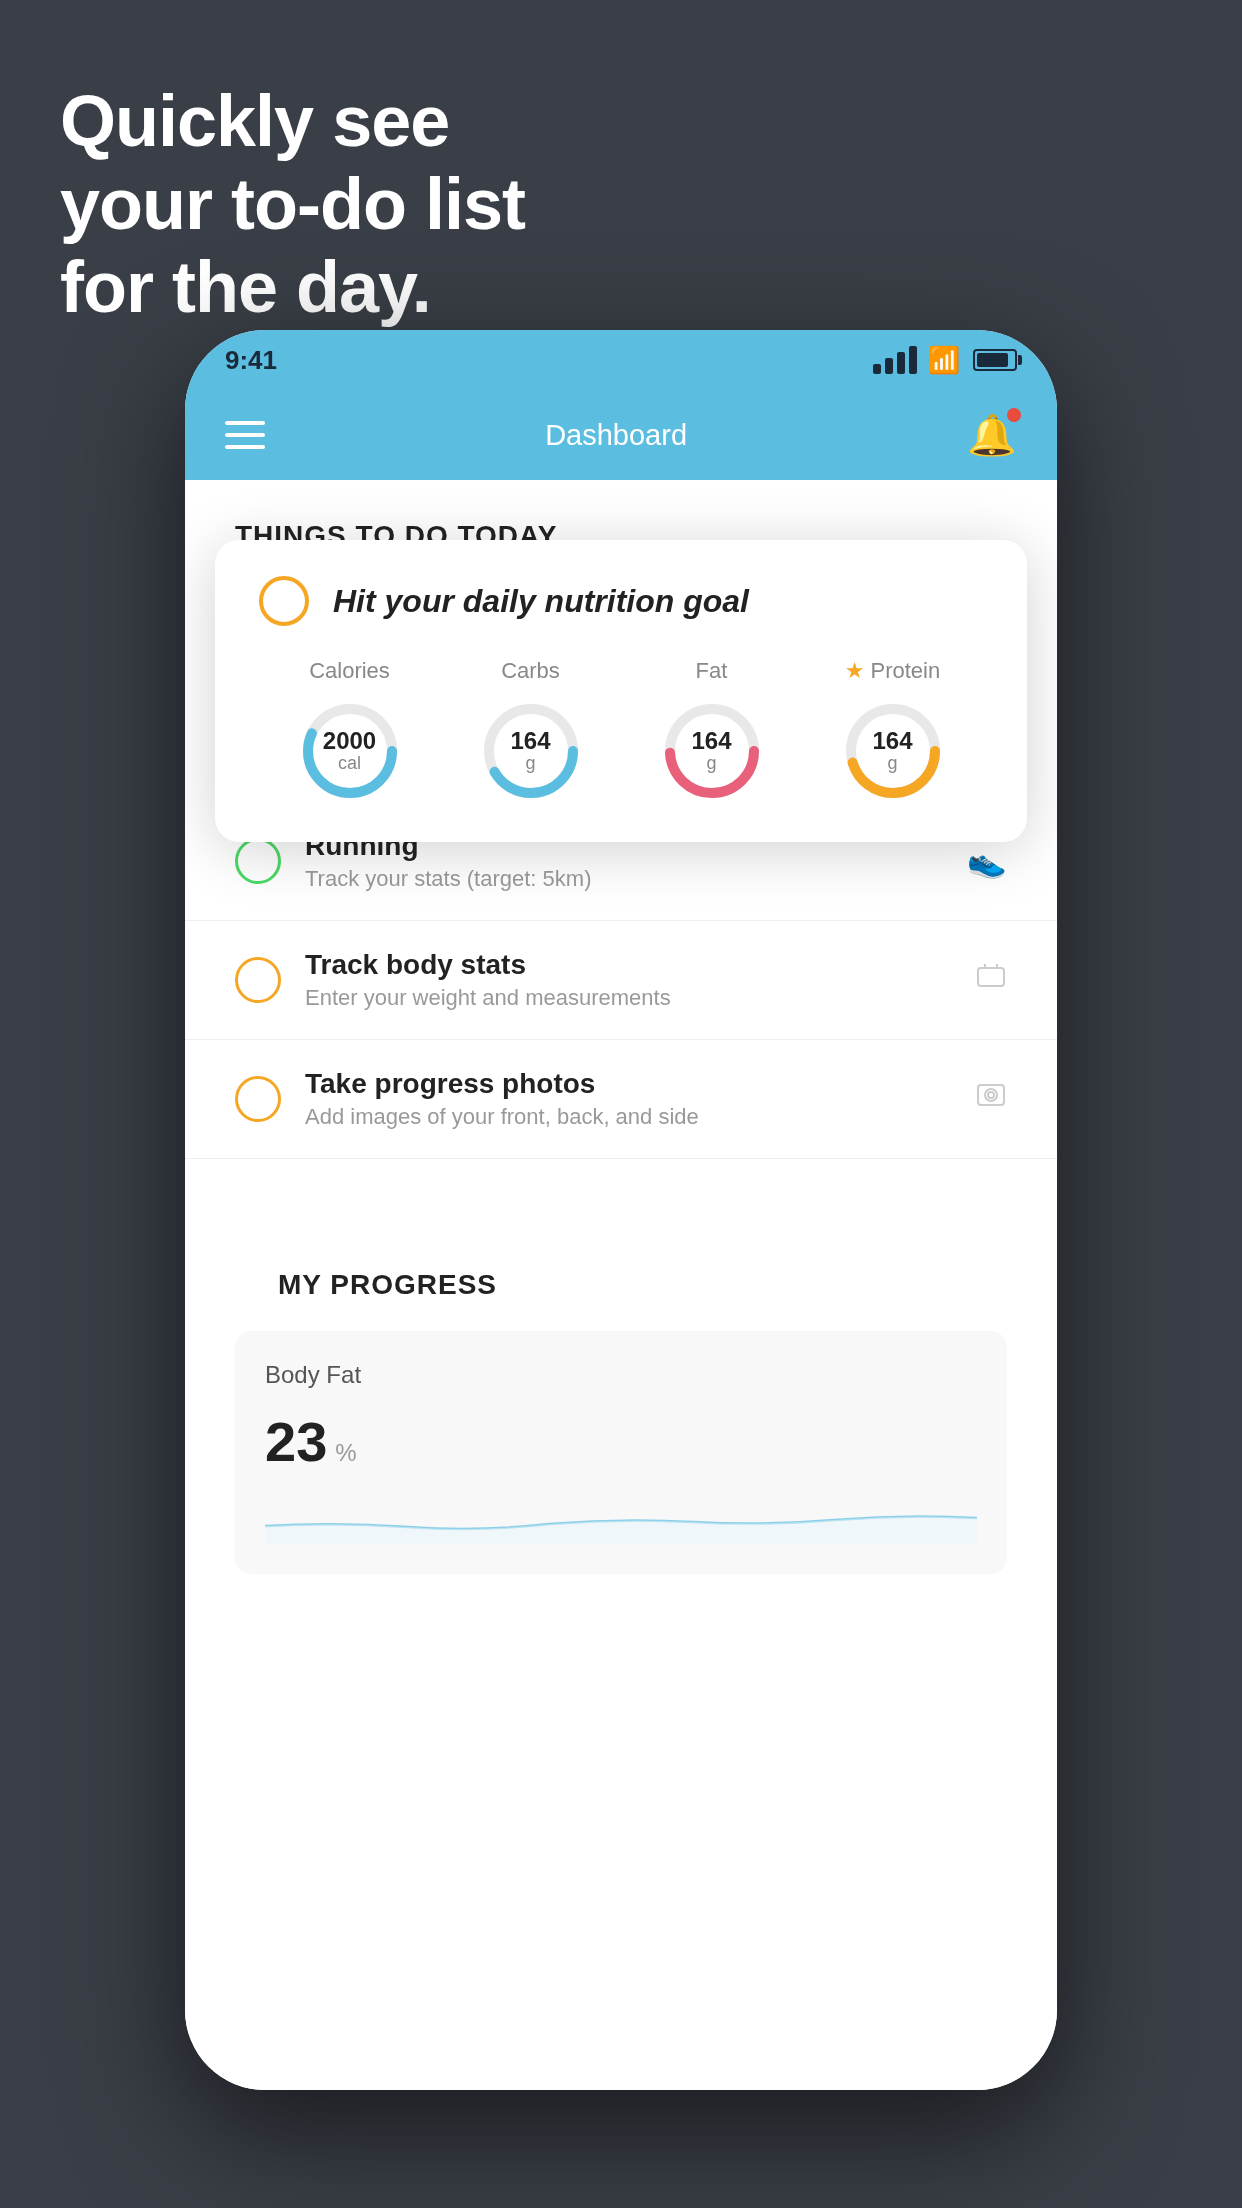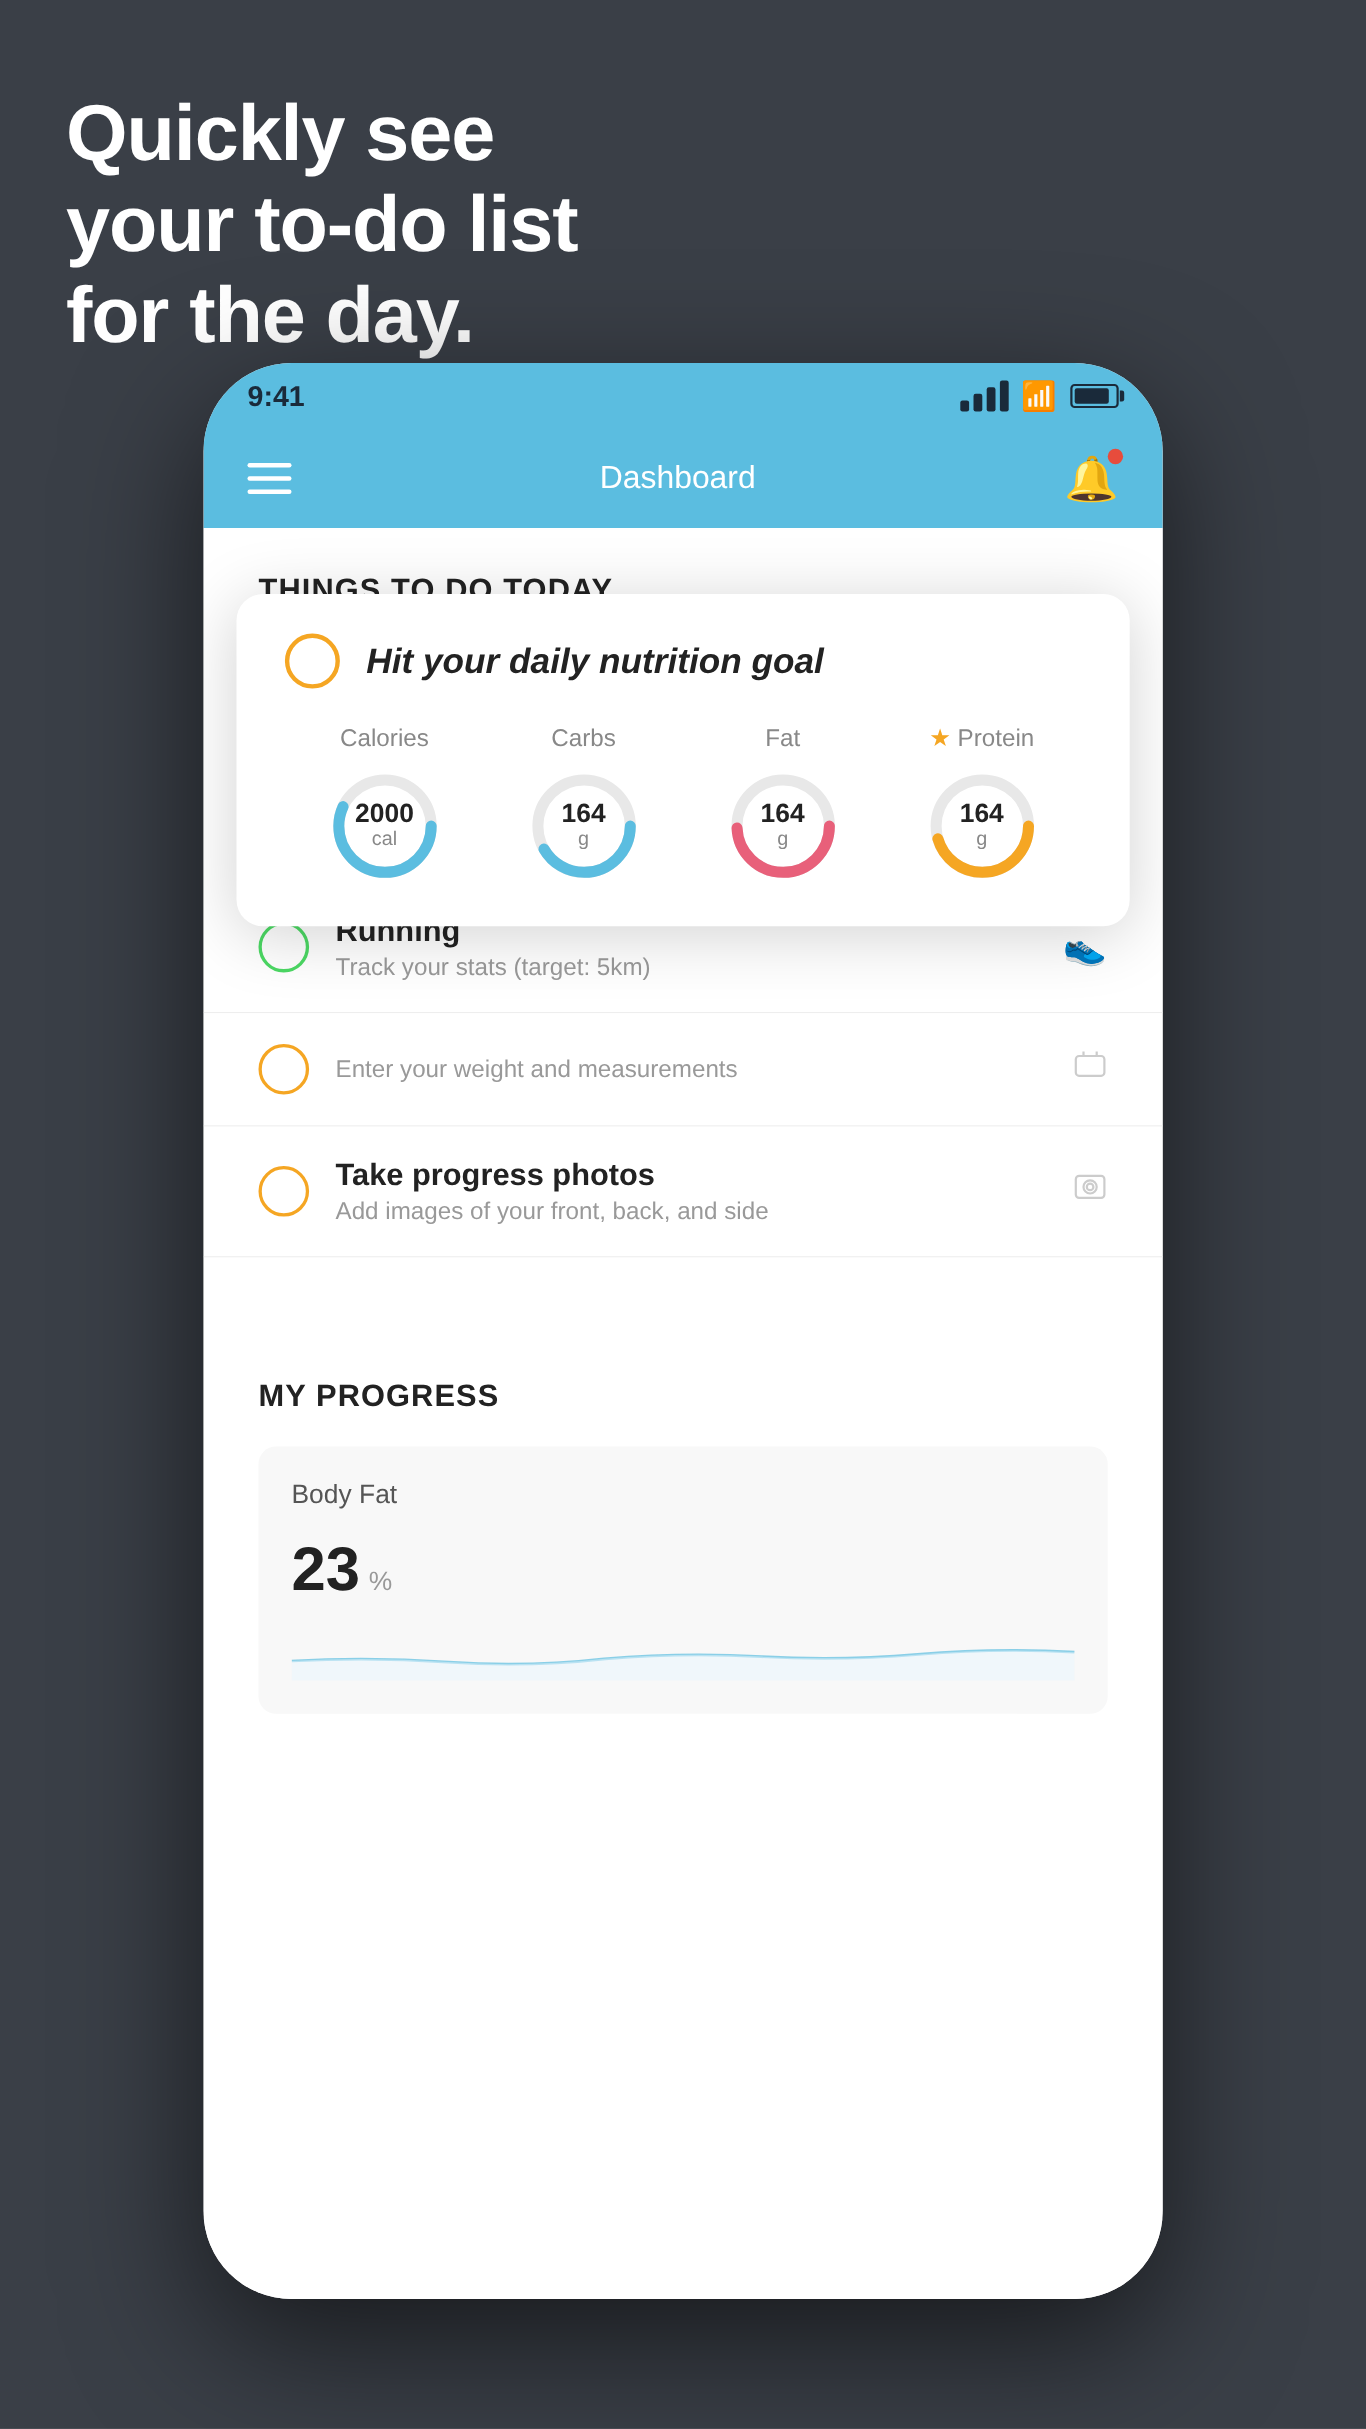--- a/index.html
+++ b/index.html
@@ -279,20 +279,21 @@
     
     .progress-section {
       padding: 50px 50px 30px;
     }
     .progress-header {
       font-size: 28px;
       font-weight: 800;
       color: #222;
       letter-spacing: 1px;
       margin-bottom: 30px;
+      margin-left: 43px;
     }
     .progress-cards {
       display: flex;
       gap: 24px;
     }
     .progress-card {
       flex: 1;
       background: #f8f8f8;
       border-radius: 16px;
       padding: 30px;
@@ -453,20 +454,21 @@
         <div class="list-item-content">
           <div class="list-item-title">Running</div>
           <div class="list-item-subtitle">Track your stats (target: 5km)</div>
         </div>
         <div class="list-item-icon">👟</div>
       </div>
 
       <div class="list-item">
         <div class="list-item-check yellow"></div>
         <div class="list-item-content">
+          <div class="list-item-title">Track body stats</div>
           <div class="list-item-subtitle">Enter your weight and measurements</div>
         </div>
         <div class="list-item-icon">
           <svg width="32" height="32" viewBox="0 0 32 32" fill="none" stroke="#ccc" stroke-width="2">
             <rect x="3" y="8" width="26" height="18" rx="3"></rect>
             <line x1="10" y1="8" x2="10" y2="4"></line>
             <line x1="22" y1="8" x2="22" y2="4"></line>
           </svg>
         </div>
       </div>

